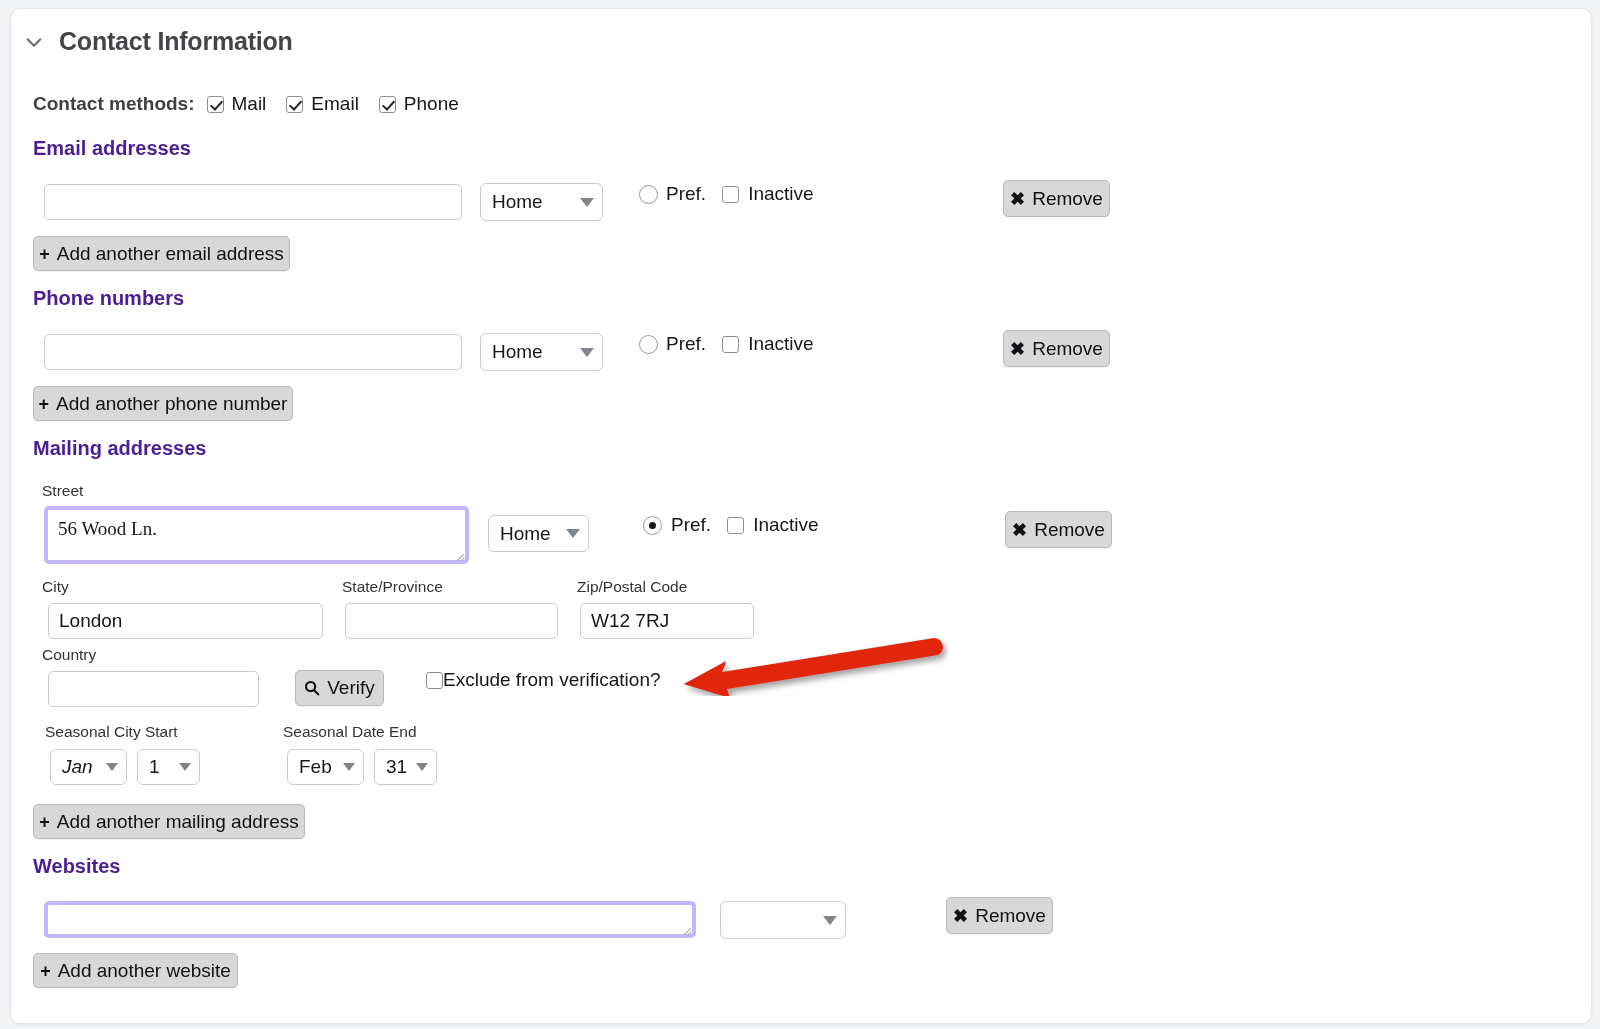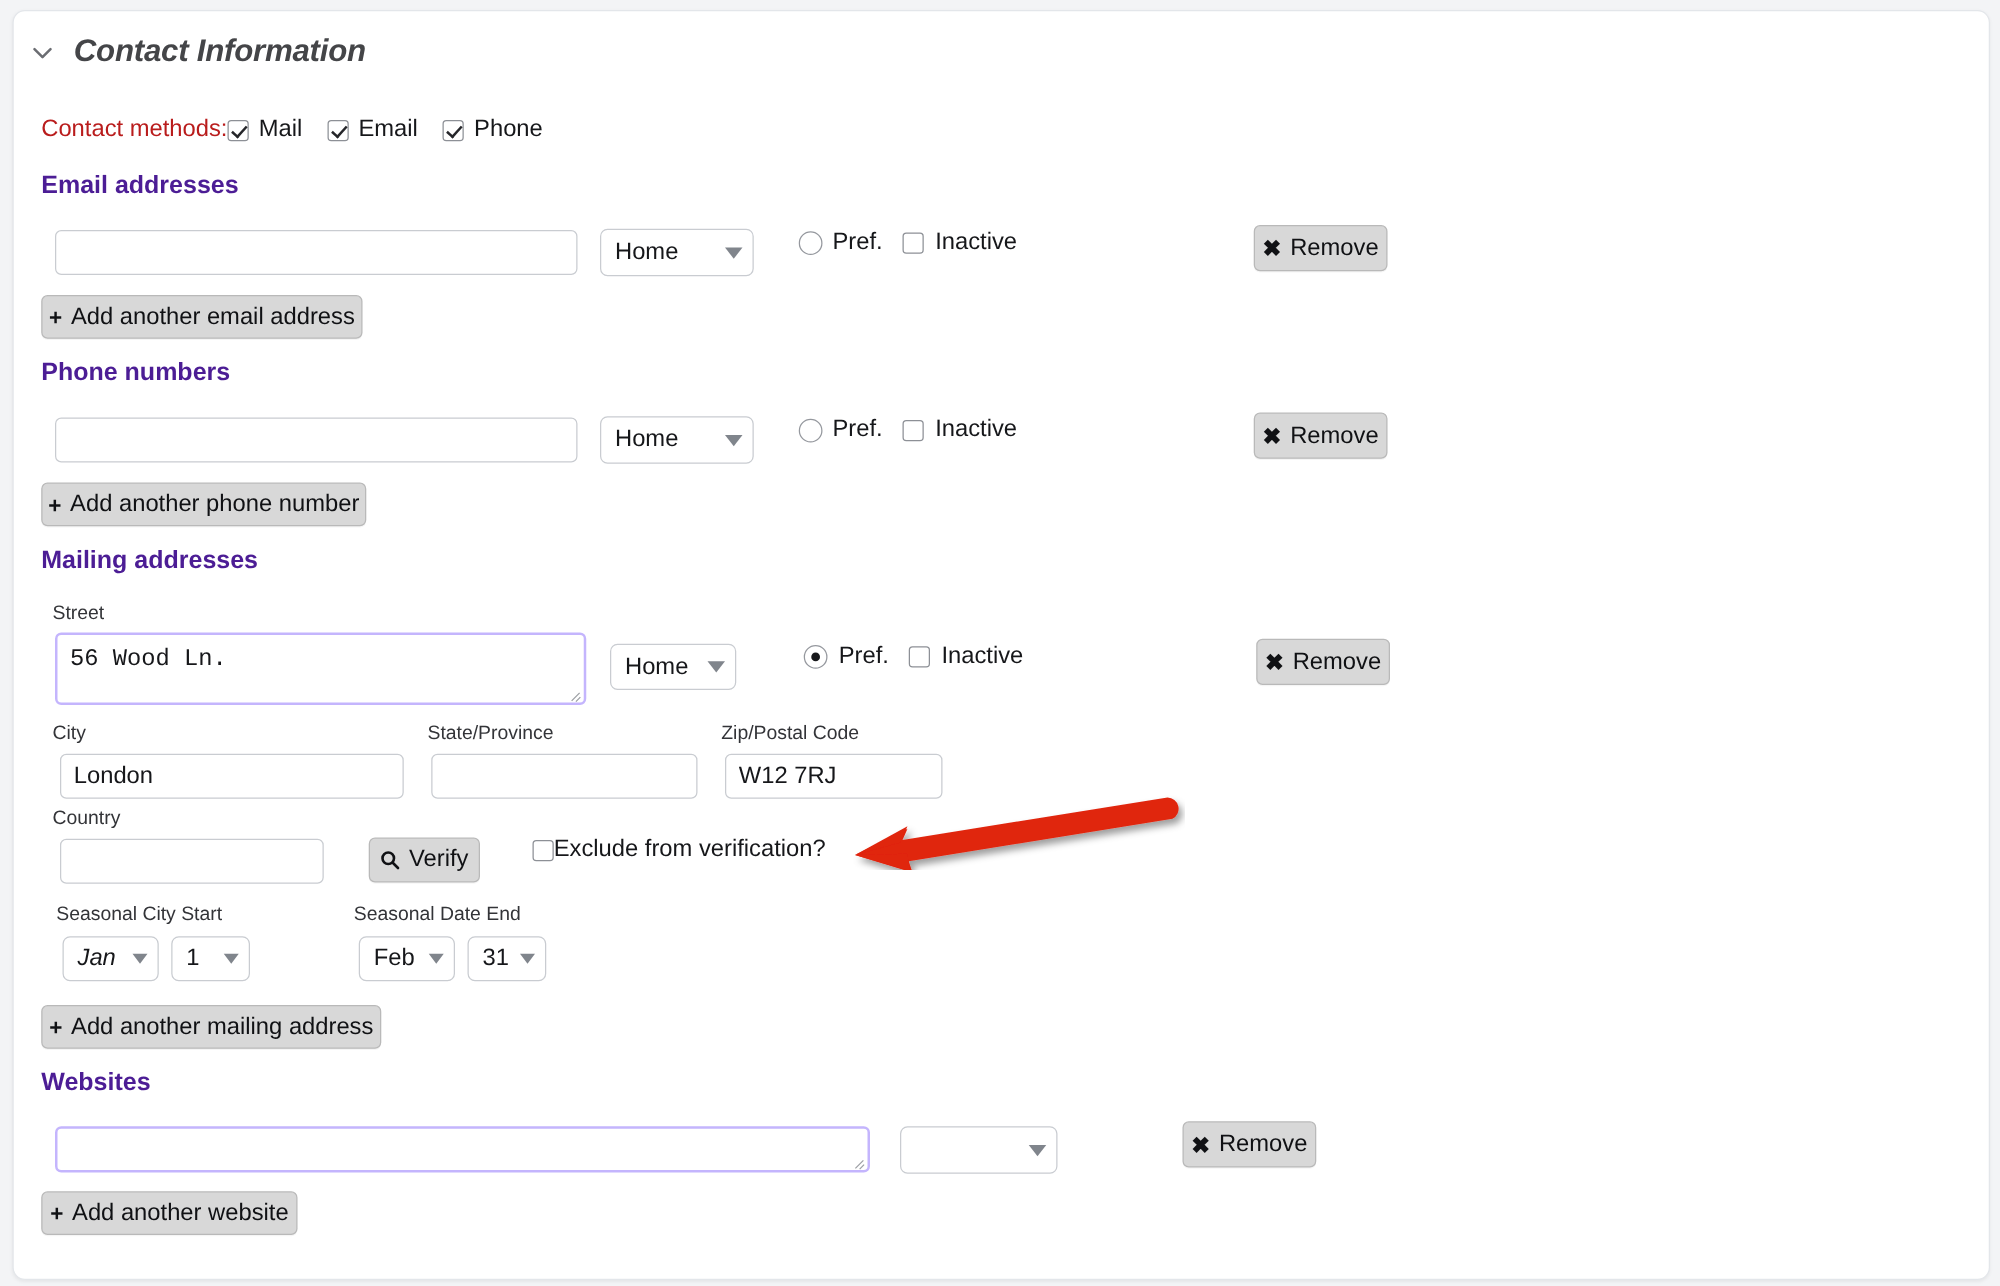--- a/index.html
+++ b/index.html
@@ -20,21 +20,20 @@
     box-shadow: 0 1px 3px rgba(0,0,0,0.06);
     overflow: hidden;
   }
   #inner { position: relative; width: 100%; height: 100%; }
 
   
   .section-header {
     position: absolute; left: 12px; top: 18px;
     display: flex; align-items: center; gap: 14px;
     cursor: pointer;
-    font-style: italic;
   }
   .chevron { width: 22px; height: 22px; display:block; }
   .section-title {
     font-size: 25px; font-weight: bold; color: #444548;
     letter-spacing: -0.2px;
   }
 
   
   .group-title {
     position: absolute;
@@ -45,22 +44,22 @@
     font-size: 15.5px; color: #333438;
   }
   .body-text { font-size: 19px; color: #16171a; }
 
   
   #contact-methods-row {
     position: absolute; left: 22px; top: 84px;
     display: flex; align-items: center;
   }
   #contact-methods-row .cm-label {
-    font-size: 19px; font-weight: normal; color: #b91c1c;
-    margin-right: 0;
+    font-size: 19px; font-weight: bold; color: #404040;
+    margin-right: 12px;
   }
   .cm-item { display: flex; align-items: center; margin-right: 20px; }
   .cm-item .lbl { font-size: 19px; color: #16171a; margin-left: 8px; }
 
   
   .cb {
     width: 17px; height: 17px; flex: 0 0 17px;
     border: 1px solid #8d9096;
     border-radius: 3px;
     background: #fff;
@@ -100,23 +99,23 @@
     border-radius: 5px;
     font-family: "Liberation Sans", sans-serif;
     font-size: 19px;
     color: #16171a;
     padding: 0 10px;
     outline: none;
   }
   .textarea-box {
     position: absolute;
     background: #fff;
-    border: 2px solid #c4b5fd;
+    border: 4px solid #c4b5fd;
     border-radius: 5px;
-    font-family: Liberation Mono, monospace;
+    font-family: Liberation Serif, serif;
     font-size: 19px;
     color: #16171a;
     padding: 8px 10px;
     outline: none;
     resize: none;
     overflow: hidden;
   }
   .resize-grip {
     position: absolute;
     width: 12px; height: 12px;

